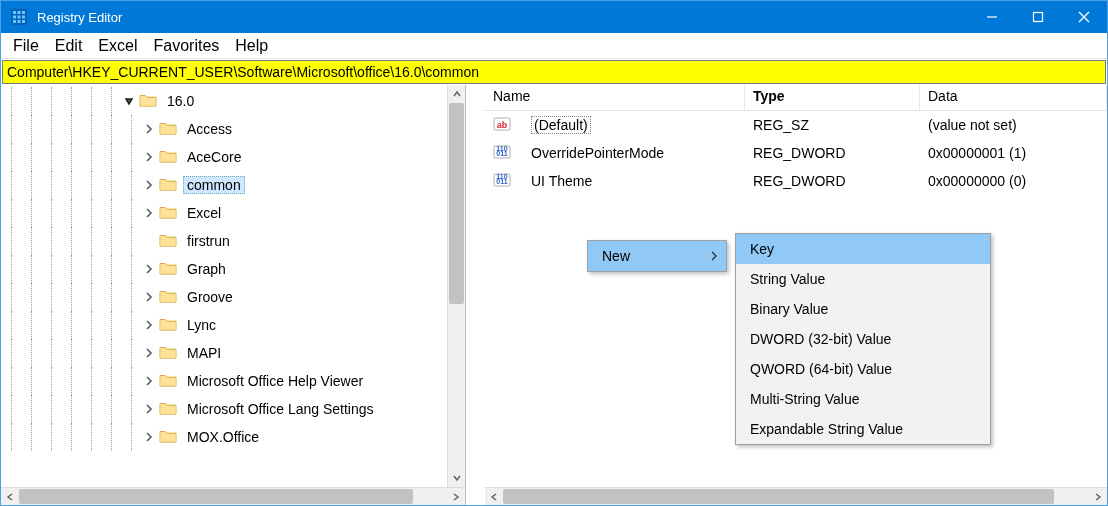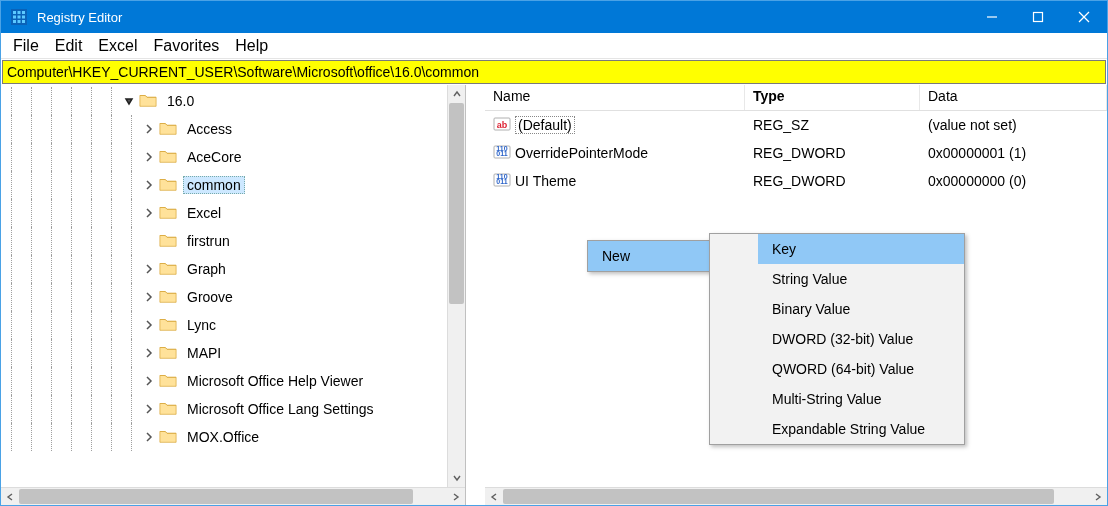--- a/index.html
+++ b/index.html
@@ -37,21 +37,21 @@
   .hscroll .thumb { position: absolute; top: 1px; bottom: 1px; background: #c2c2c2; border-radius: 2px; }
   .list-pane { flex: 1; display: flex; flex-direction: column; min-height: 0; position: relative; margin-left: 19px; }
   .list-header { height: 26px; display: flex; background: #fff; border-bottom: 1px solid #e0e0e0; }
   .list-header .col { padding: 3px 8px; border-right: 1px solid #e8e8e8; font-size: 14px; }
   .col-name { width: 260px; }
   .col-type { width: 175px; font-weight: bold; }
   .col-data { flex: 1; }
   .list-body { flex: 1; position: relative; overflow: hidden; }
   .list-row { display: flex; align-items: center; height: 28px; }
   .list-row .cell { padding: 0 8px; white-space: nowrap; overflow: hidden; text-overflow: ellipsis; }
-  .list-row .name-cell { width: 260px; display: flex; align-items: center; gap: 4px; }
+  .list-row .name-cell { width: 260px; display: flex; align-items: center; gap: 20px; }
   .list-row .type-cell { width: 175px; }
   .list-row .data-cell { flex: 1; }
   .val-icon { width: 18px; height: 18px; flex-shrink: 0; }
   .context-menu { position: absolute; background: #f2f2f2; border: 1px solid #a0a0a0; box-shadow: 2px 2px 4px rgba(0,0,0,0.25); font-size: 14px; }
   .context-menu .cm-row { height: 30px; display: flex; align-items: center; padding: 0 20px 0 14px; position: relative; }
   .context-menu .cm-row.hover { background: #90c8f6; }
   .context-menu .cm-row .arrow { position: absolute; right: 8px; }
   .submenu { position: absolute; background: #f2f2f2; border: 1px solid #a0a0a0; box-shadow: 2px 2px 4px rgba(0,0,0,0.25); font-size: 14px; }
   .submenu .sm-row { height: 30px; display: flex; align-items: center; padding: 0 20px 0 14px; }
   .submenu .sm-row.hover { background: #90c8f6; }
@@ -480,21 +480,21 @@
       </div>
 
       <div class="context-menu" style="left:102px; top:155px; width:140px;">
         <div class="cm-row hover">
           <span>New</span>
           <span class="arrow"><svg width="8" height="10">
                 <polyline points="2,1 6,5 2,9" fill="none" stroke="#333" stroke-width="1.4"></polyline>
               </svg></span>
         </div>
       </div>
-      <div class="submenu" id="submenu" style="left:224px; top:148px; width:256px;padding-left:48px;">
+      <div class="submenu" id="submenu" style="left:250px; top:148px; width:256px;">
           <div class="sm-row hover">
             <span>Key</span>
           </div>
           <div class="sm-row">
             <span>String Value</span>
           </div>
           <div class="sm-row">
             <span>Binary Value</span>
           </div>
           <div class="sm-row">

